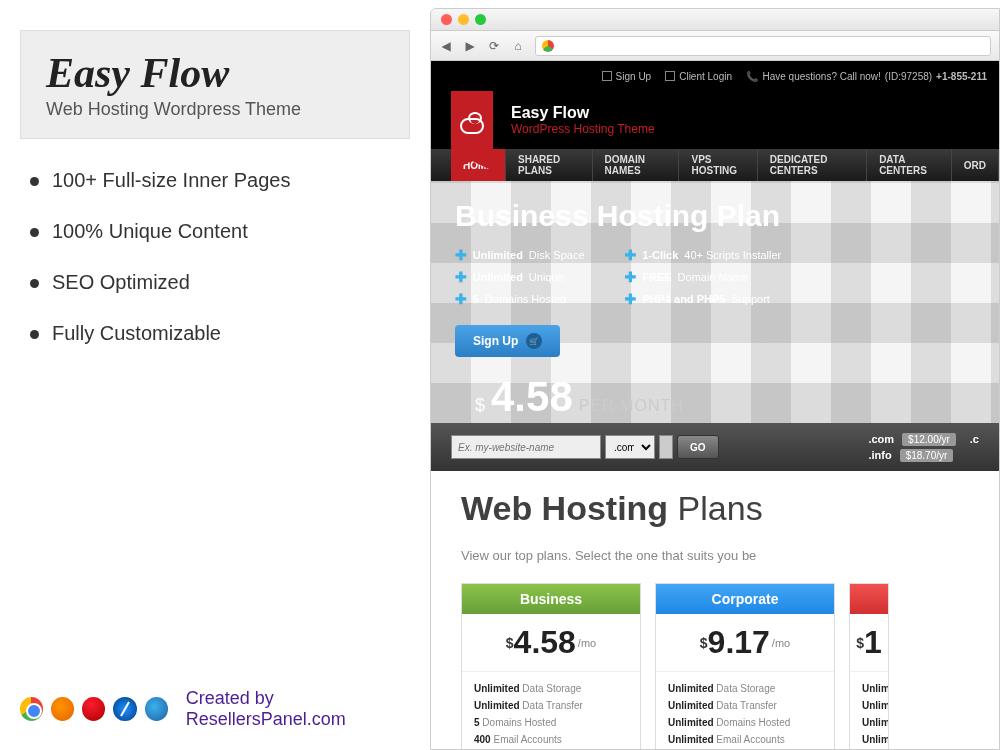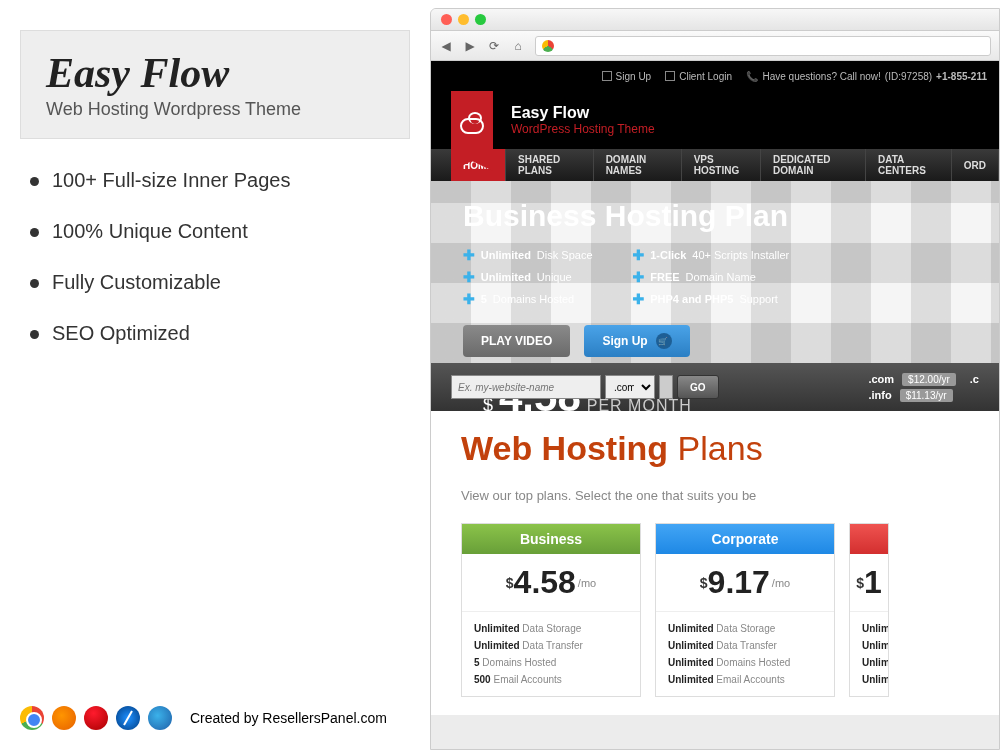--- a/index.html
+++ b/index.html
@@ -13,21 +13,21 @@
 .features li::before{content:"";position:absolute;left:0;top:8px;width:9px;height:9px;background:#333;border-radius:50%}
 .footer-left{position:absolute;bottom:20px;left:20px;display:flex;align-items:center;gap:8px}
 .bicon{width:24px;height:24px;border-radius:50%;display:inline-block}
 .chrome{background:conic-gradient(#ea4335 0 120deg,#4caf50 120deg 240deg,#fbbc05 240deg 360deg);position:relative}
 .chrome::after{content:"";position:absolute;top:6px;left:6px;width:12px;height:12px;border-radius:50%;background:#4285f4;border:2px solid #fff}
 .ff{background:radial-gradient(circle at 40% 40%,#ff9500,#e66000)}
 .opera{background:radial-gradient(circle at 40% 30%,#ff1b2d,#a70000)}
 .safari{background:radial-gradient(circle,#1e90ff,#003d82);position:relative}
 .safari::after{content:"";position:absolute;top:4px;left:11px;width:2px;height:16px;background:#fff;transform:rotate(30deg)}
 .ie{background:radial-gradient(circle at 40% 40%,#3bb2ea,#1e5fa8)}
-.credit{font-size:14px;color:#000000;margin-left:10px}
+.credit{font-size:18px;color:#4c1d95;margin-left:10px}
 .right{position:absolute;left:430px;top:8px;width:570px;height:742px;background:#ececec;border:1px solid #ccc;border-radius:6px 0 0 0;overflow:hidden}
 .mac-bar{height:22px;background:linear-gradient(#f7f7f7,#e5e5e5);border-bottom:1px solid #ccc;display:flex;align-items:center;padding-left:10px;gap:6px}
 .dot{width:11px;height:11px;border-radius:50%}
 .dr{background:#ff5f56}.dy{background:#ffbd2e}.dg{background:#27c93f}
 .tool-bar{height:30px;background:linear-gradient(#fafafa,#e8e8e8);border-bottom:1px solid #ccc;display:flex;align-items:center;padding:0 8px;gap:10px;font-size:12px;color:#666}
 .tbtn{width:14px;text-align:center}
 .addr{flex:1;height:20px;background:#fff;border:1px solid #ccc;border-radius:3px;display:flex;align-items:center;padding:0 6px}
 .chrome-dot{width:12px;height:12px;border-radius:50%;background:conic-gradient(#ea4335 0 120deg,#4caf50 120deg 240deg,#fbbc05 240deg)}
 .site{background:#f5f5f5}
 .topbar{height:30px;background:#000;color:#bbb;font-size:10px;display:flex;align-items:center;justify-content:flex-end;padding:0 12px;gap:14px}
@@ -37,21 +37,21 @@
 .ribbon{width:42px;height:70px;background:#c41e25;display:flex;align-items:center;justify-content:center;position:relative;margin-top:12px}
 .ribbon::after{content:"";position:absolute;bottom:-10px;left:0;border-left:21px solid #c41e25;border-right:21px solid #c41e25;border-bottom:10px solid transparent}
 .cloud-ic{width:24px;height:16px;border:2px solid #fff;border-radius:10px;position:relative}
 .cloud-ic::before{content:"";position:absolute;top:-8px;left:6px;width:10px;height:10px;border:2px solid #fff;border-radius:50%;border-bottom:none}
 .logo-text{margin-left:18px}
 .logo-text h2{color:#fff;font-size:16px;font-weight:bold}
 .logo-text p{color:#c41e25;font-size:12px}
 .nav{height:32px;background:linear-gradient(#3a3a3a,#1a1a1a);display:flex;align-items:stretch;padding-left:20px}
 .nav-item{color:#ddd;font-size:10px;font-weight:bold;padding:0 12px;display:flex;align-items:center;border-right:1px solid #444}
 .nav-item.active{background:#c41e25;color:#fff}
-.hero{height:182px;background:linear-gradient(135deg,#2e3a4a,#3d4a5c);background-image:repeating-linear-gradient(0deg,rgba(0,0,0,.1) 0 40px,rgba(255,255,255,.03) 40px 80px),repeating-linear-gradient(90deg,rgba(0,0,0,.1) 0 40px,rgba(255,255,255,.03) 40px 80px);padding:18px 0 0 32px;color:#fff}
+.hero{height:242px;background:linear-gradient(135deg,#2e3a4a,#3d4a5c);background-image:repeating-linear-gradient(0deg,rgba(0,0,0,.1) 0 40px,rgba(255,255,255,.03) 40px 80px),repeating-linear-gradient(90deg,rgba(0,0,0,.1) 0 40px,rgba(255,255,255,.03) 40px 80px);padding:18px 0 0 24px;color:#fff}
 .hero h1{font-size:30px;font-weight:bold;margin-bottom:14px}
 .feat-grid{display:flex;gap:40px;margin-bottom:18px}
 .feat-col{display:flex;flex-direction:column;gap:6px}
 .feat-item{font-size:11px;display:flex;align-items:center;gap:6px}
 .plus{color:#3bb2ea;font-weight:bold;font-size:14px}
 .feat-item b{font-weight:bold}
 .hero-btns{display:flex;gap:14px;margin-bottom:16px}
 .btn{height:32px;padding:0 18px;border-radius:4px;font-size:12px;font-weight:bold;display:flex;align-items:center;gap:8px;cursor:pointer;border:none}
 .btn-gray{background:linear-gradient(#8a8a8a,#6a6a6a);color:#fff}
 .btn-blue{background:linear-gradient(#4aa3e8,#2b7fc4);color:#fff}
@@ -61,21 +61,21 @@
 .domain-bar{height:48px;background:linear-gradient(#555,#333);display:flex;align-items:center;padding:0 20px;gap:10px;color:#fff;font-size:11px}
 .dom-label{flex-shrink:0}
 .dom-input{width:150px;height:24px;background:#eee;border:1px solid #888;padding:0 6px;font-size:10px;color:#999;font-style:italic}
 .dom-sel{width:50px;height:24px;background:#eee;border:1px solid #888;font-size:10px;padding:0 4px}
 .go-btn{height:24px;padding:0 12px;background:linear-gradient(#888,#555);border:1px solid #333;color:#fff;font-size:10px;font-weight:bold;border-radius:3px}
 .tld-prices{display:flex;flex-direction:column;gap:3px;margin-left:auto}
 .tld-row{display:flex;gap:8px;align-items:center}
 .tld{font-size:11px;font-weight:bold}
 .tld-price{background:#999;padding:1px 6px;border-radius:2px;font-size:10px}
 .plans-sec{background:#fff;padding:18px 30px}
-.plans-title{font-size:34px;color:#c2410c}
+.plans-title{font-size:34px;color:#404040}
 .plans-title b{font-weight:900}
 .plans-sub{font-size:13px;color:#888;margin-top:20px;margin-bottom:20px}
 .plans-row{display:flex;gap:14px}
 .plan{width:180px;border:1px solid #ddd;background:#fff}
 .plan-head{height:30px;color:#fff;font-size:14px;font-weight:bold;display:flex;align-items:center;justify-content:center}
 .ph-green{background:linear-gradient(#8bc34a,#689f38)}
 .ph-blue{background:linear-gradient(#42a5f5,#1e88e5)}
 .ph-red{background:linear-gradient(#ef5350,#d32f2f)}
 .plan-price{height:58px;display:flex;align-items:center;justify-content:center;border-bottom:1px solid #eee}
 .plan-price .d{font-size:14px;color:#333;font-weight:bold}
@@ -89,22 +89,22 @@
 <body>
 
 <div class="left">
   <div class="title-box">
     <h1>Easy Flow</h1>
     <p>Web Hosting Wordpress Theme</p>
   </div>
   <ul class="features">
     <li>100+ Full-size Inner Pages</li>
     <li>100% Unique Content</li>
+    <li>SEO Optimized</li>
     <li>Fully Customizable</li>
-    <li>SEO Optimized</li>
   </ul>
   <div class="footer-left">
     <span class="bicon chrome"></span>
     <span class="bicon ff"></span>
     <span class="bicon opera"></span>
     <span class="bicon safari"></span>
     <span class="bicon ie"></span>
     <span class="credit">Created by ResellersPanel.com</span>
   </div>
 </div>
@@ -148,21 +148,21 @@
       <div class="logo-text">
         <h2>Easy Flow</h2>
         <p>WordPress Hosting Theme</p>
       </div>
     </div>
     <div class="nav">
       <div class="nav-item active">HOME</div>
       <div class="nav-item">SHARED PLANS</div>
       <div class="nav-item">DOMAIN NAMES</div>
       <div class="nav-item">VPS HOSTING</div>
-      <div class="nav-item">DEDICATED DOMAIN</div>
+      <div class="nav-item">DEDICATED CENTERS</div>
       <div class="nav-item">DATA CENTERS</div>
       <div class="nav-item">ORD</div>
     </div>
     <div class="hero">
       <h1>Business Hosting Plan</h1>
       <div class="feat-grid">
         <div class="feat-col">
           <div class="feat-item">
               <span class="plus">✚</span>
               <b>Unlimited</b> 
@@ -191,21 +191,20 @@
               <span>Domain Name</span>
             </div>
           <div class="feat-item">
               <span class="plus">✚</span>
               <b>PHP4 and PHP5</b> 
               <span>Support</span>
             </div>
         </div>
       </div>
       <div class="hero-btns">
-        <button class="btn btn-gray">PLAY VIDEO</button>
         <button class="btn btn-blue">
             <span>Sign Up</span>
             <span class="cart-ic">🛒</span>
           </button>
       </div>
       <div class="price-hero">
         <span class="d">$</span>
           <span class="big">4.58</span>
           <span class="pm">PER MONTH</span>
       </div>
@@ -220,40 +219,40 @@
         </div>
       </div>
       <div class="tld-prices">
         <div class="tld-row">
             <span class="tld">.com</span>
             <span class="tld-price">$12.00/yr</span>
             <span class="tld" style="margin-left:6px">.c</span>
           </div>
         <div class="tld-row">
             <span class="tld">.info</span>
-            <span class="tld-price">$11.13/yr</span>
+            <span class="tld-price">$18.70/yr</span>
           </div>
       </div>
     </div>
     <div class="plans-sec">
       <div class="plans-title"><b>Web Hosting</b><span> Plans</span></div>
       <div class="plans-sub">View our top plans. Select the one that suits you be</div>
       <div class="plans-row">
         <div class="plan">
           <div class="plan-head ph-green">Business</div>
           <div class="plan-price">
               <span class="d">$</span>
               <span class="n">4.58</span>
               <span class="m">/mo</span>
             </div>
           <div class="plan-feats">
             <div><b>Unlimited</b> <span>Data Storage</span></div>
             <div><b>Unlimited</b> <span>Data Transfer</span></div>
             <div><b>5</b> <span>Domains Hosted</span></div>
-            <div><b>500</b> <span>Email Accounts</span></div>
+            <div><b>400</b> <span>Email Accounts</span></div>
           </div>
         </div>
         <div class="plan">
           <div class="plan-head ph-blue">Corporate</div>
           <div class="plan-price">
               <span class="d">$</span>
               <span class="n">9.17</span>
               <span class="m">/mo</span>
             </div>
           <div class="plan-feats">

